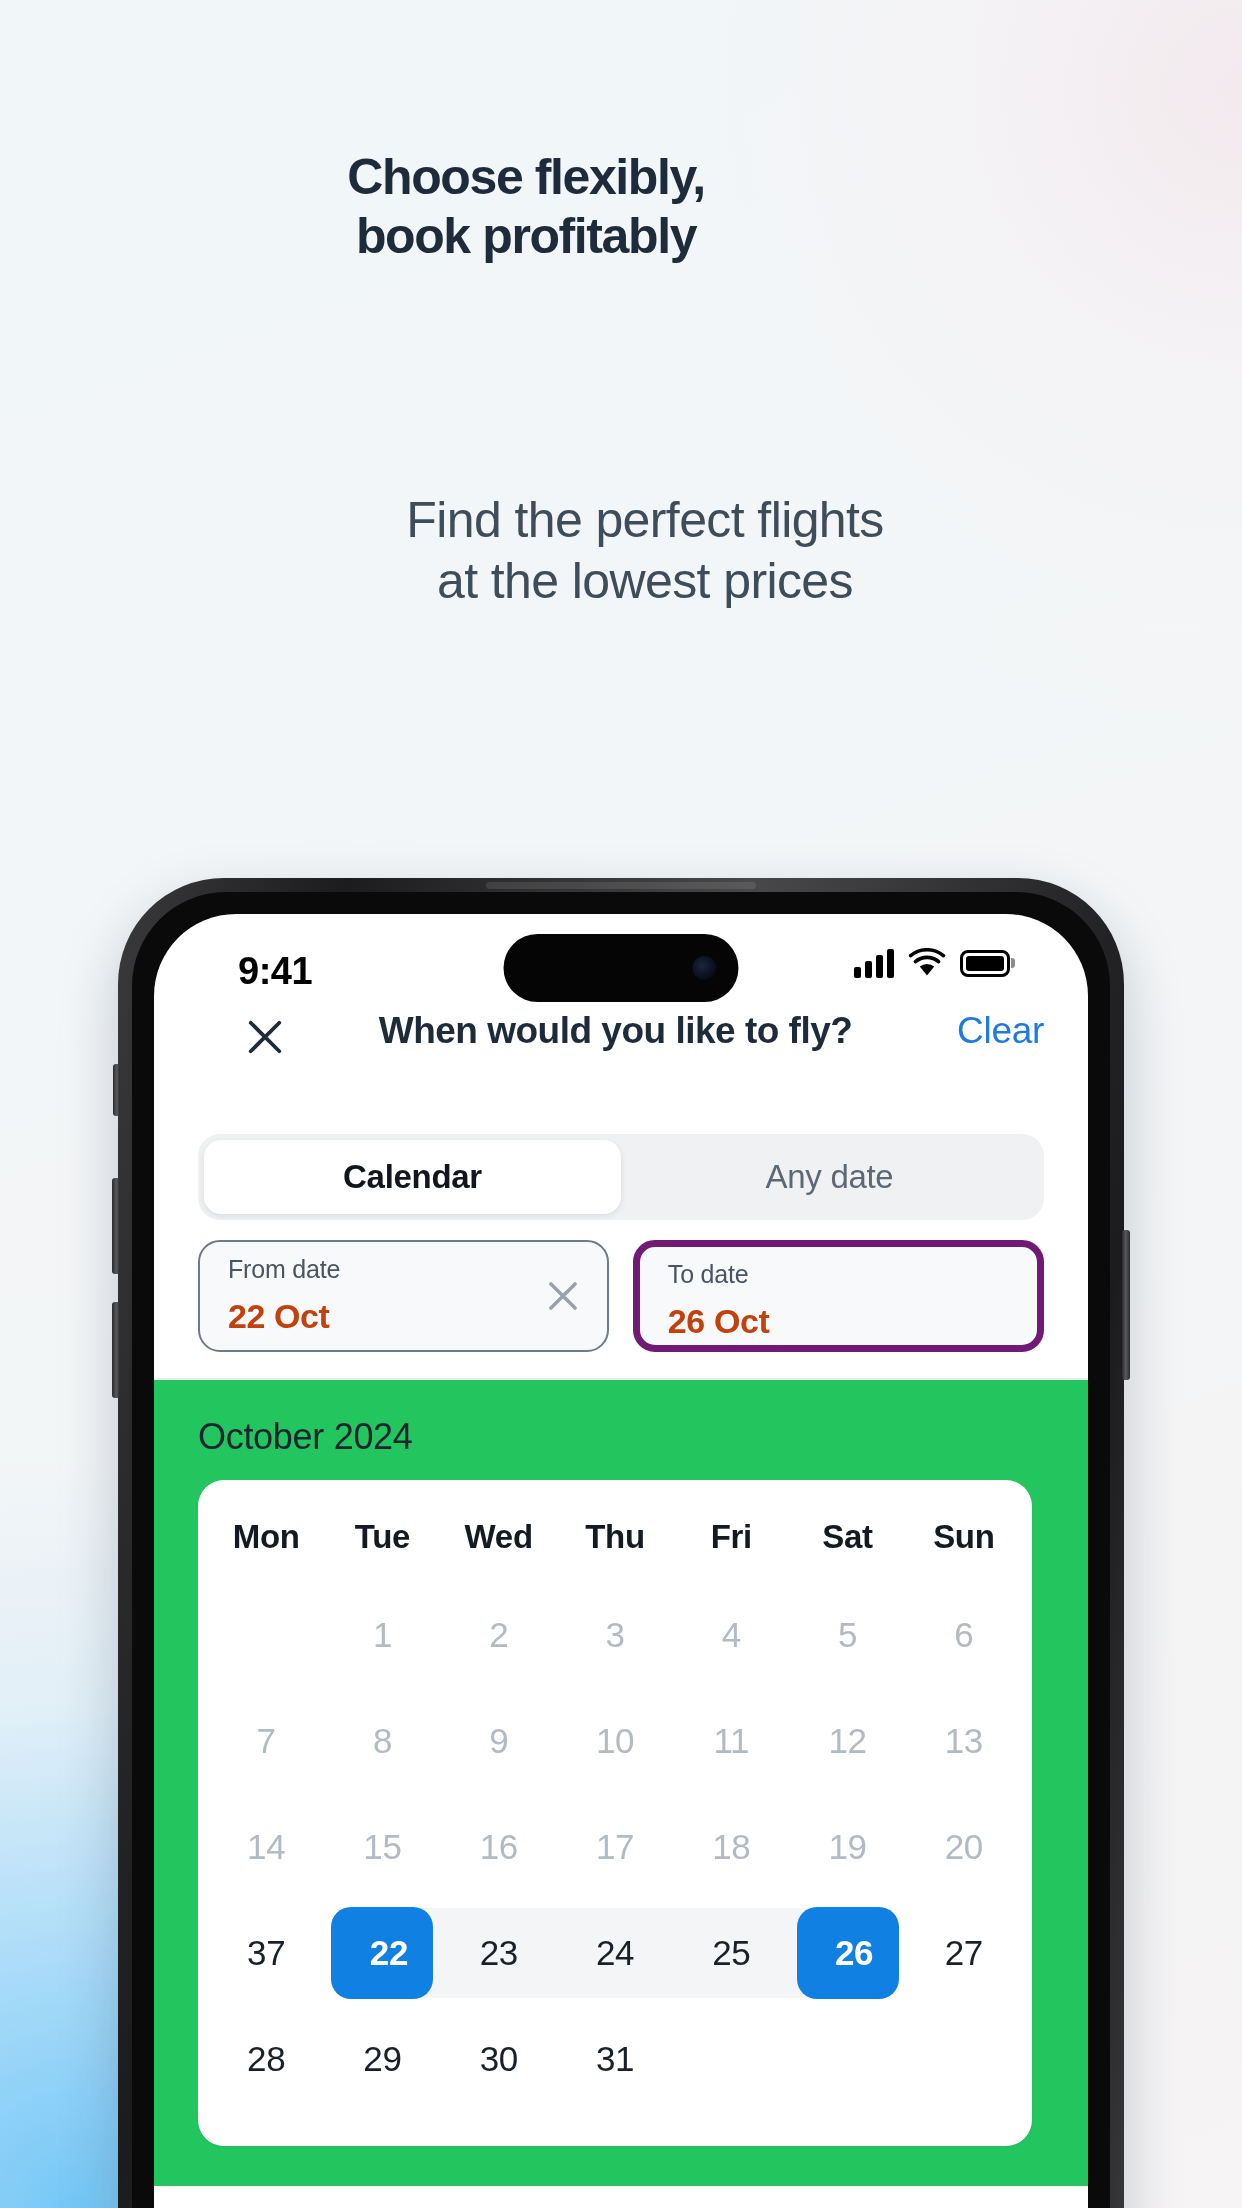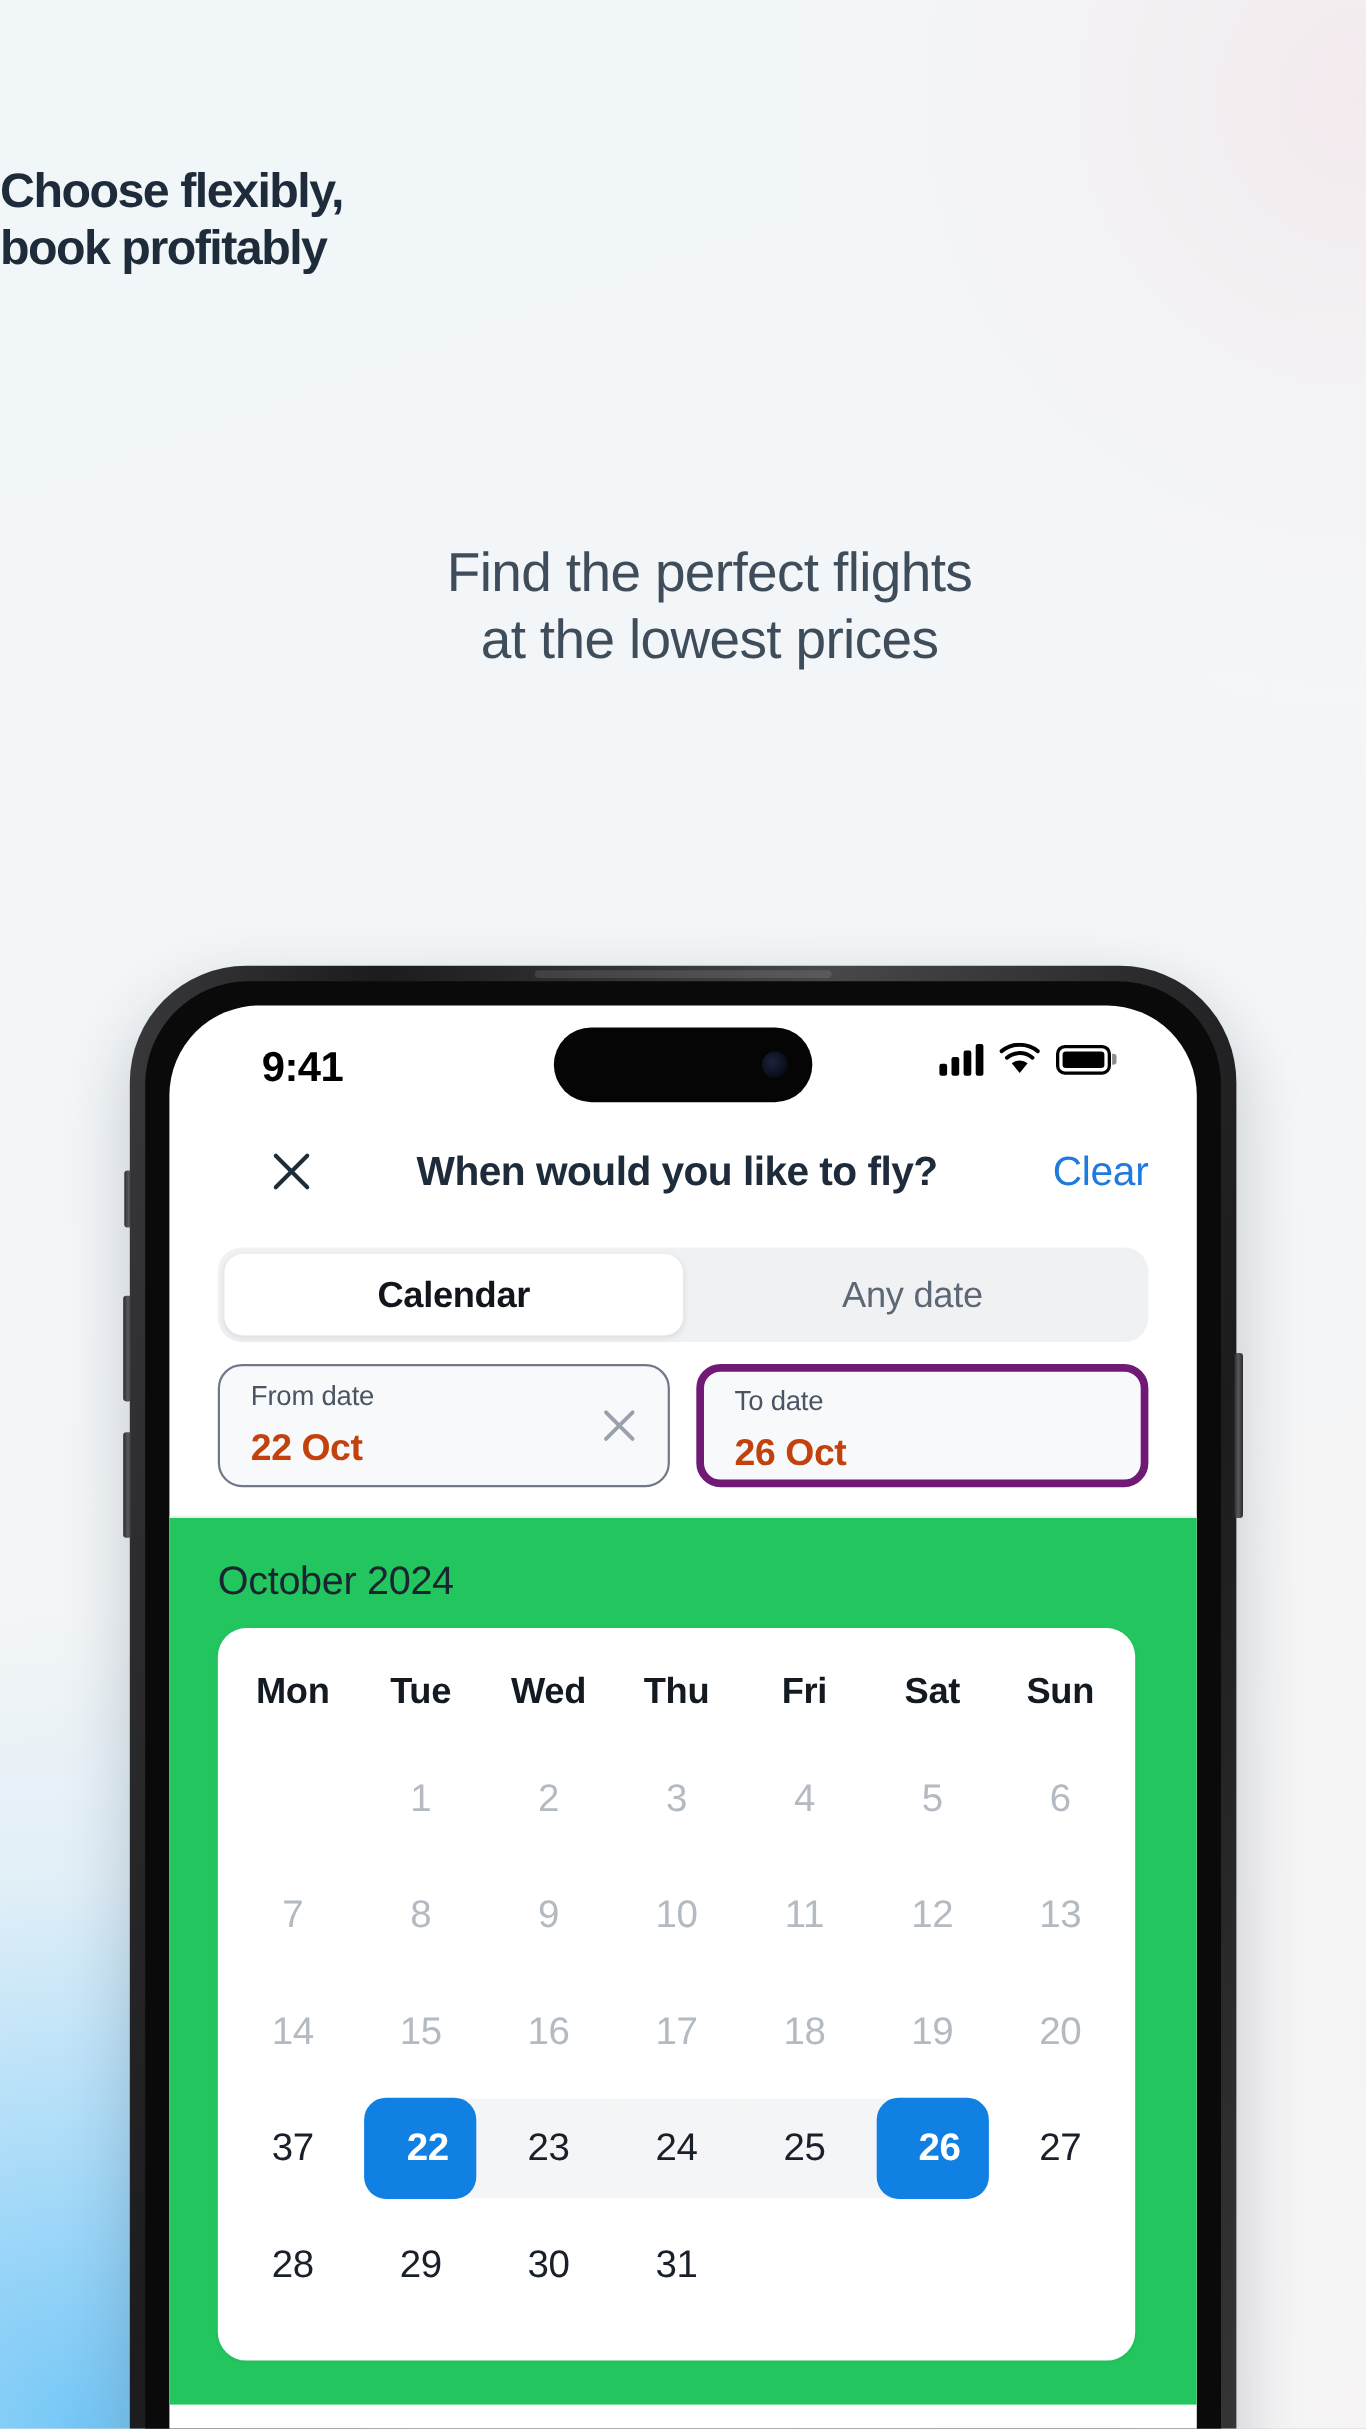--- a/index.html
+++ b/index.html
@@ -25,23 +25,23 @@
       linear-gradient(160deg, #f1f6f9 0%, #f3f6f8 35%, #f4f5f6 62%, #f6f4f5 100%);
     overflow: hidden;
   }
 
   
   .headline {
     position: absolute;
     left: 0;
     top: 148px;
     width: 1052px;
-    text-align: left;
+    text-align: center;
     color: #1d2b3a;
-    font-size: 44px;
+    font-size: 50px;
     font-weight: 700;
     line-height: 1.18;
     letter-spacing: -1.4px;
   }
   .headline .hl-line { display: block; }
 
   .subhead {
     position: absolute;
     left: 0;
     top: 490px;
@@ -183,21 +183,20 @@
     width: 100%;
     background: #000;
     border-radius: 3px;
   }
 
   
   #app-header {
     position: relative;
     height: 110px;
     display: flex;
-    align-items: center;
     padding: 0 44px;
     box-sizing: border-box;
     margin-left: 40px;
   }
   #close-btn {
     width: 54px; height: 54px;
     flex: 0 0 auto;
     display: flex; align-items: center; justify-content: center;
   }
   #header-title {

